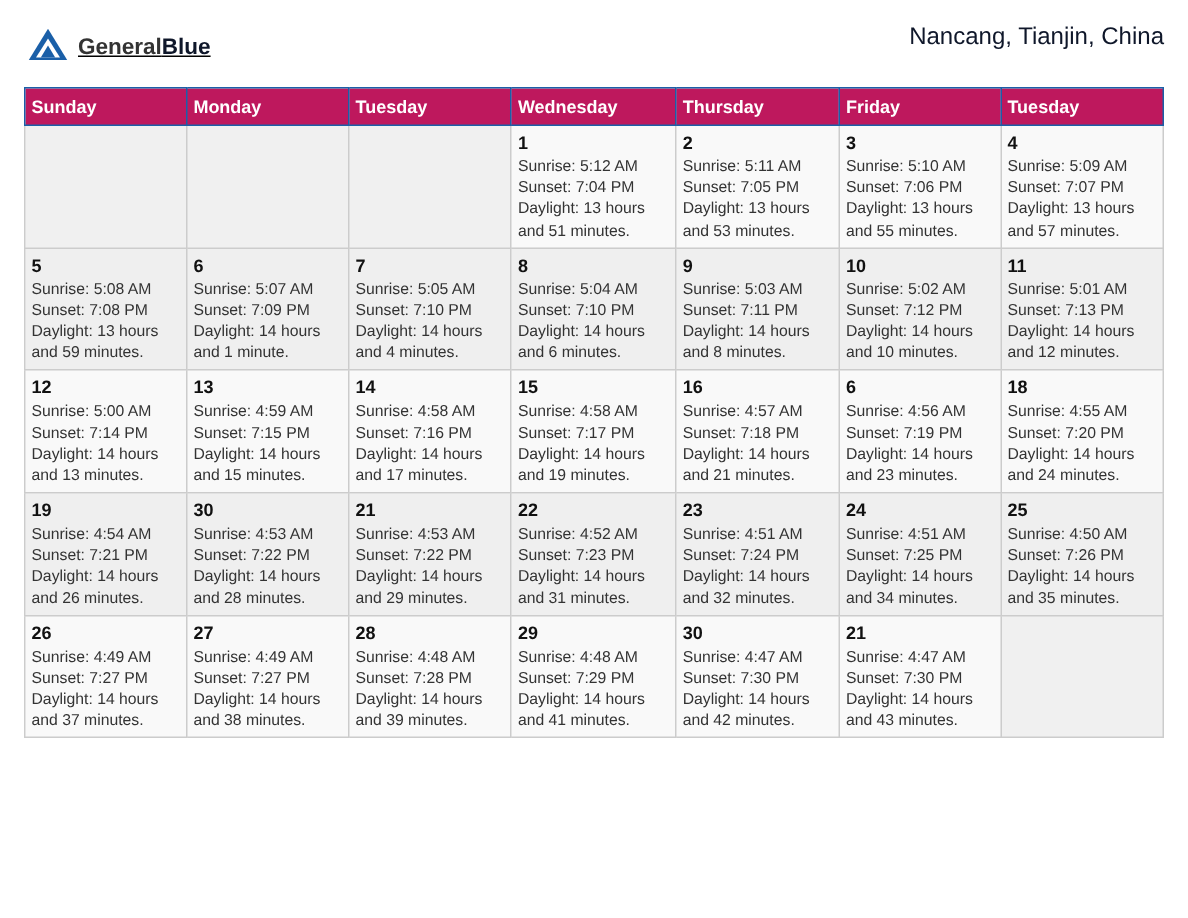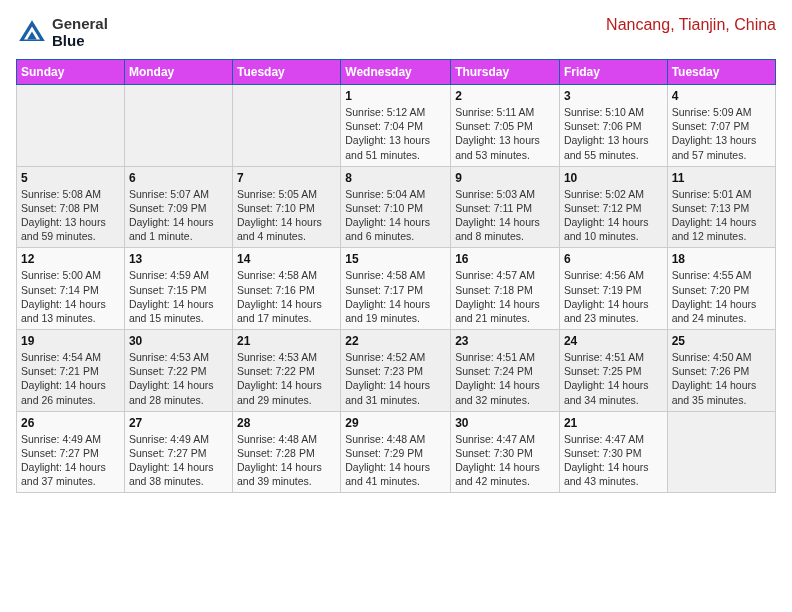--- a/index.html
+++ b/index.html
@@ -16,22 +16,23 @@
       align-items: flex-start;
       margin-bottom: 10px;
     }
     .logo {
       display: flex;
       align-items: center;
       gap: 4px;
     }
     .logo-text {
       display: flex;
-      flex-direction: column;
+      flex-direction: row;
       line-height: 1.1;
+      text-decoration: underline;
     }
     .logo-general {
       font-size: 15px;
       font-weight: bold;
       color: #333;
     }
     .logo-blue {
       font-size: 15px;
       font-weight: bold;
       color: #0f172a;
@@ -44,30 +45,30 @@
       text-align: right;
     }
     .month-year {
       font-size: 36px;
       font-weight: bold;
       color: #222;
       line-height: 1.1;
     }
     .location {
       font-size: 16px;
-      color: #b91c1c;
+      color: #0f172a;
       margin-left: 48px;
     }
     table {
       width: 100%;
       border-collapse: collapse;
       font-size: 11px;
     }
     thead tr th {
-      background: #d946ef;
+      background: #be185d;
       color: #fff;
       padding: 5px 4px;
       text-align: left;
       font-size: 12px;
       font-weight: bold;
       border: 1px solid #1a5fa8;
     }
     tbody tr td {
       border: 1px solid #ccc;
       vertical-align: top;

